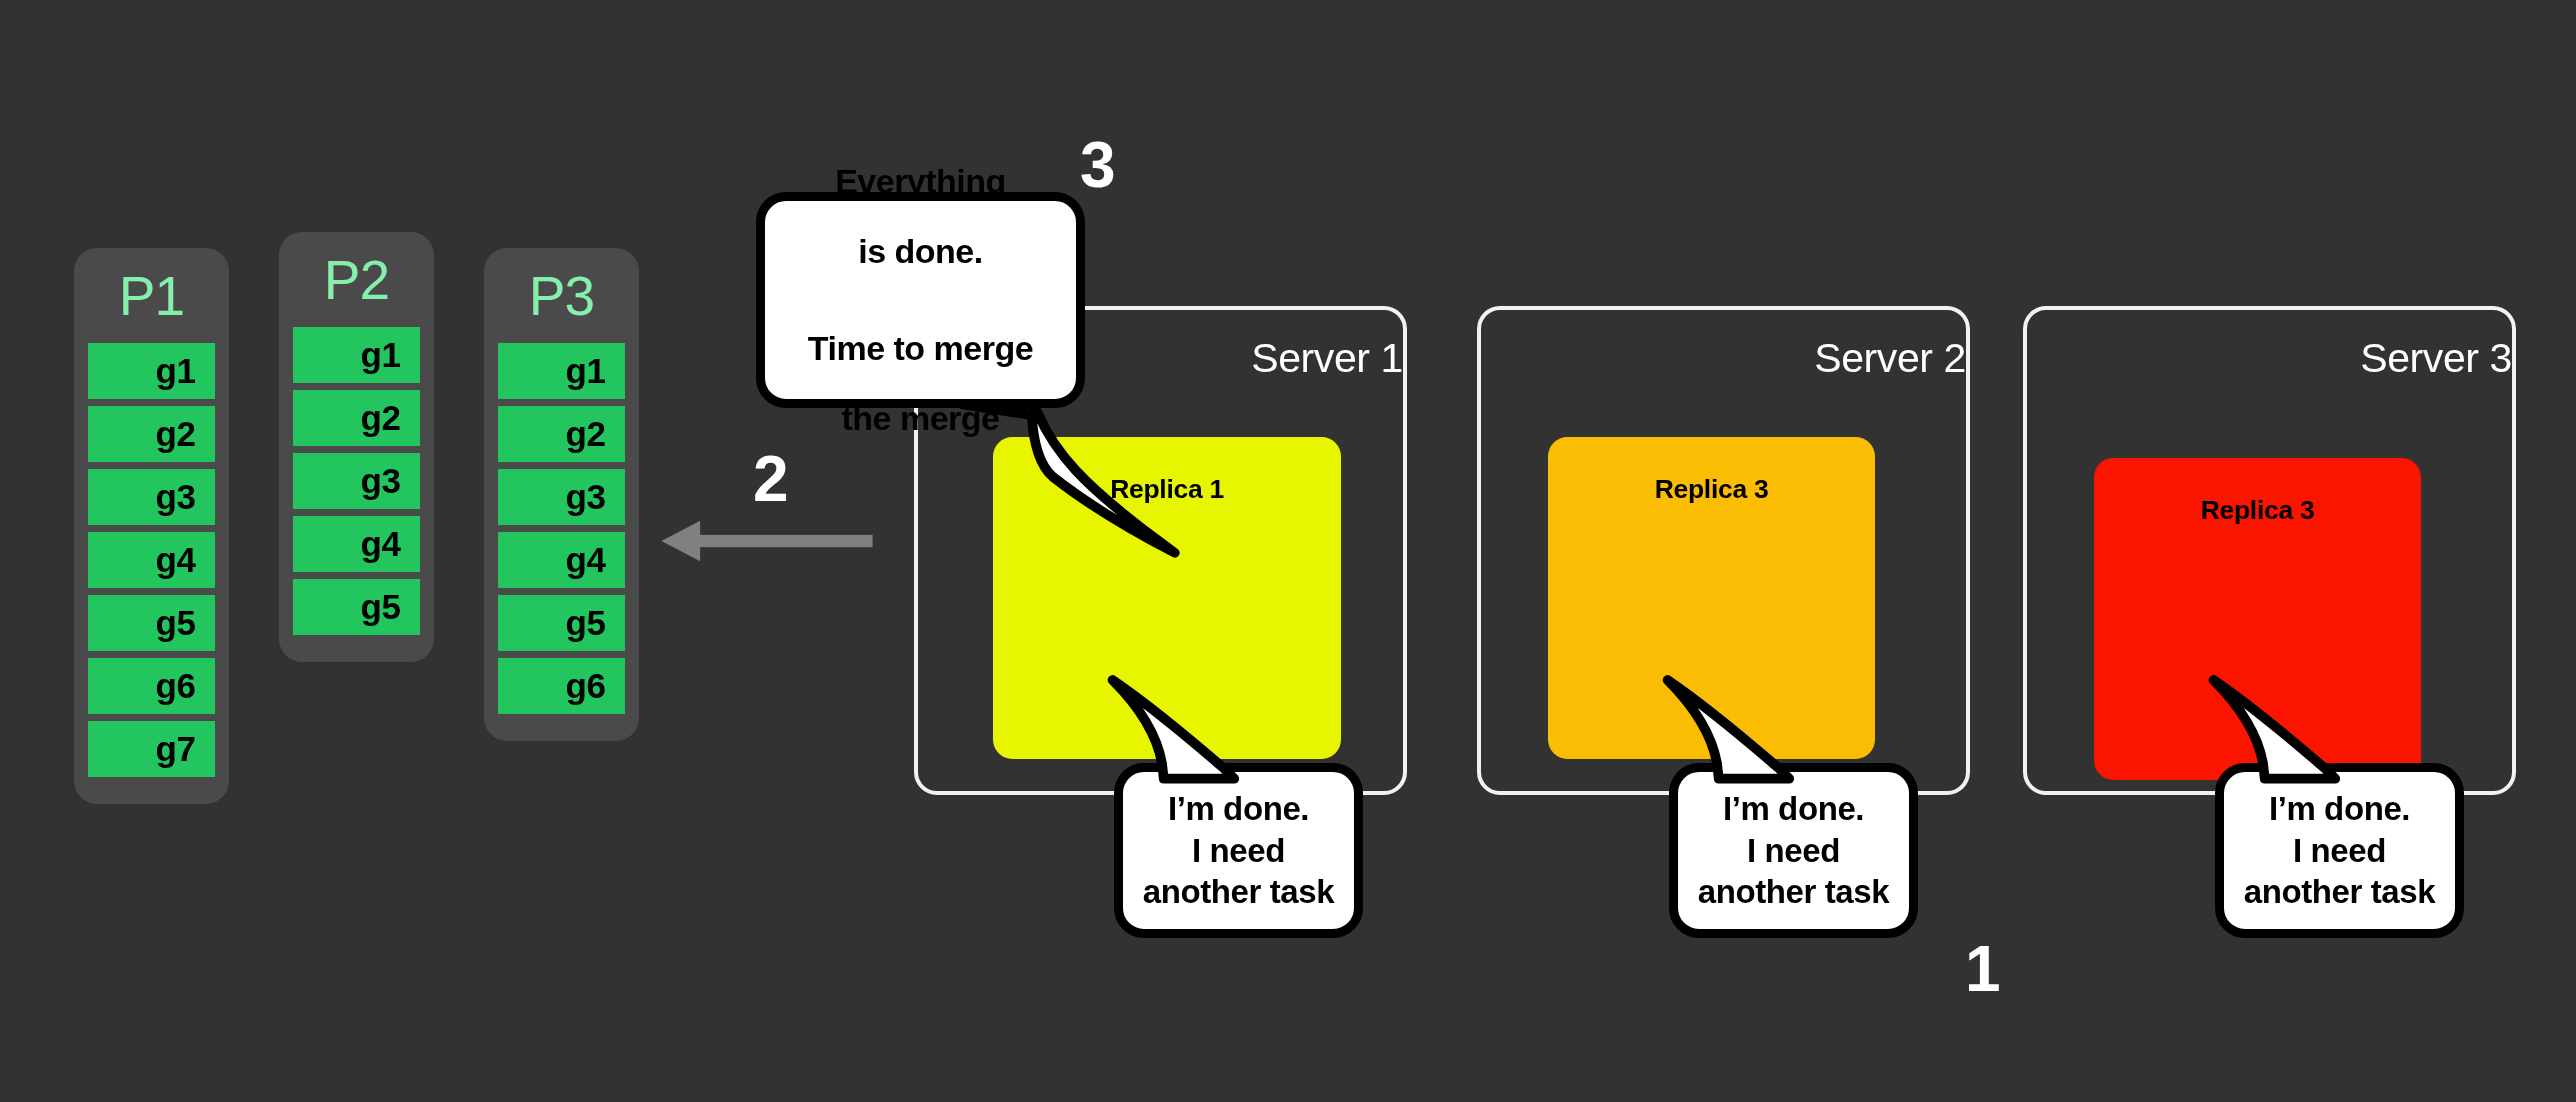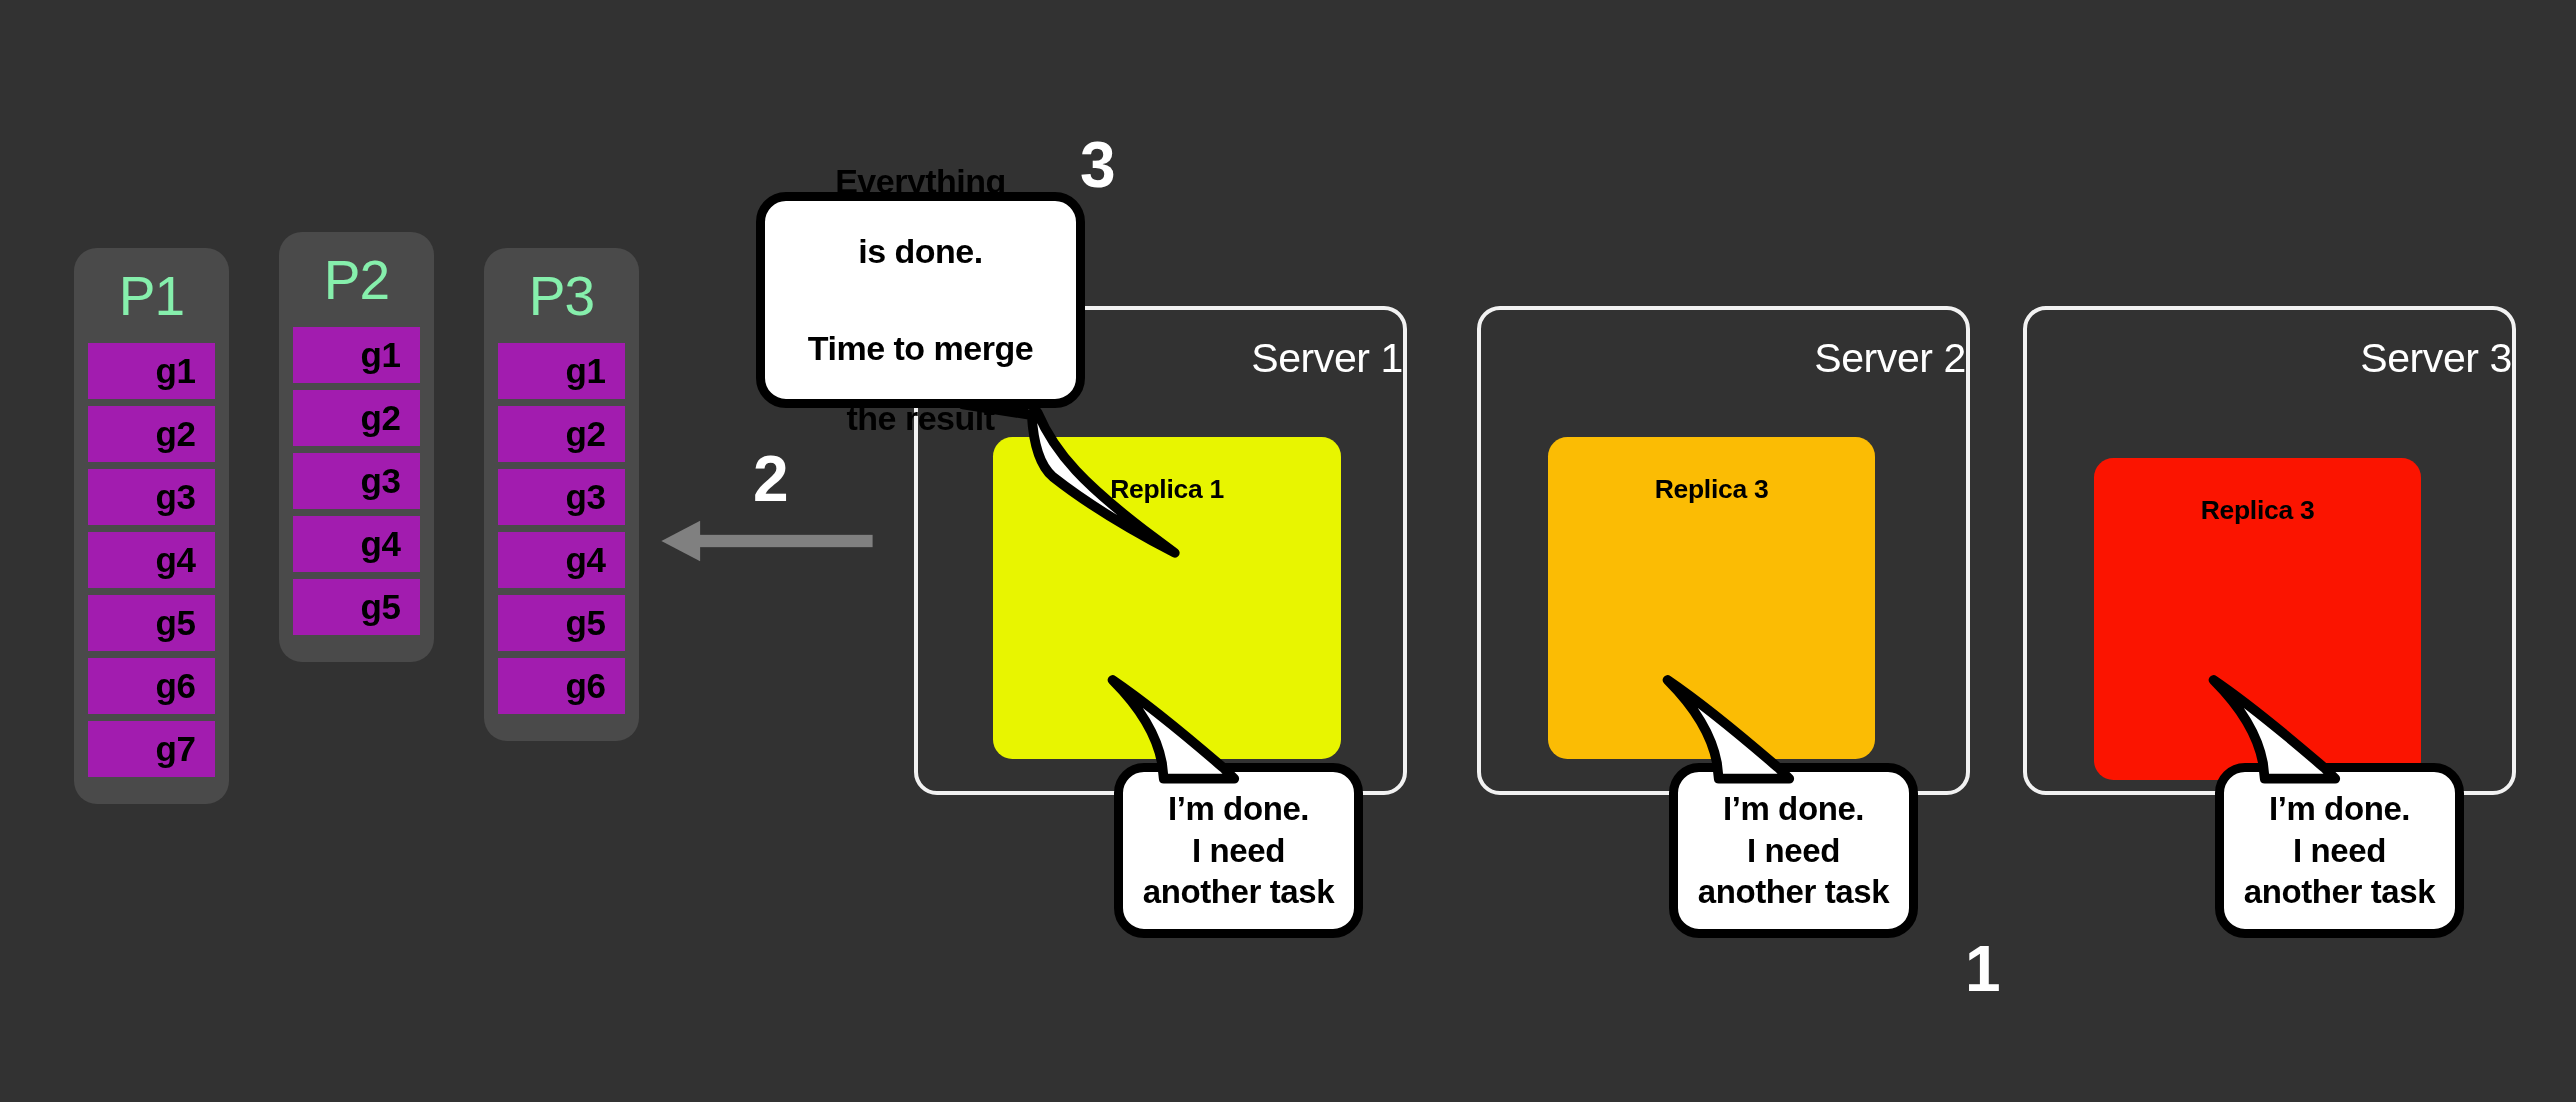--- a/index.html
+++ b/index.html
@@ -39,21 +39,21 @@
   .blocks {
     display: flex;
     flex-direction: column;
     gap: 7px;
     width: 100%;
     align-items: center;
   }
   .block {
     width: 127px;
     height: 56px;
-    background: #a21caf;
+    background: #22c55e;
     color: #000000;
     font-size: 35px;
     font-weight: 700;
     display: flex;
     align-items: center;
     justify-content: center;
     letter-spacing: -0.4px;
     padding-left: 48px;
   }
 
@@ -221,21 +221,21 @@
   <svg class="tail" style="left:954px; top:371px; width:265px; height:203px;" viewBox="0 0 300 230">
     <path d="M 10 38 L 88 38 L 95 48 C 115 95 150 130 215 180 L 250 206
              C 200 180 150 150 112 120 C 98 108 90 85 88 50 Z" fill="#ffffff" stroke="#000000" stroke-width="11" stroke-linejoin="round" stroke-linecap="round"></path>
   </svg>
 
   <div class="bubble bubble-merge" style="left:756px; top:192px;gap:27px;">
     <span class="line">Everything</span>
     <span class="line">is done.</span>
     <div class="para-gap"></div>
     <span class="line">Time to merge</span>
-    <span class="line">the result</span>
+    <span class="line">the merge</span>
   </div>
 
   <svg class="tail" style="left:1102px; top:671px; width:194px; height:159px;" viewBox="0 0 220 180">
     <path d="M 12 10 C 42 40 62 72 68 104 L 70 122 L 150 122 L 138 110
              C 110 86 62 44 12 10 Z" fill="#ffffff" stroke="#000000" stroke-width="11" stroke-linejoin="round" stroke-linecap="round"></path>
   </svg>
 
   <svg class="tail" style="left:1657px; top:671px; width:194px; height:159px;" viewBox="0 0 220 180">
     <path d="M 12 10 C 42 40 62 72 68 104 L 70 122 L 150 122 L 138 110
              C 110 86 62 44 12 10 Z" fill="#ffffff" stroke="#000000" stroke-width="11" stroke-linejoin="round" stroke-linecap="round"></path>

